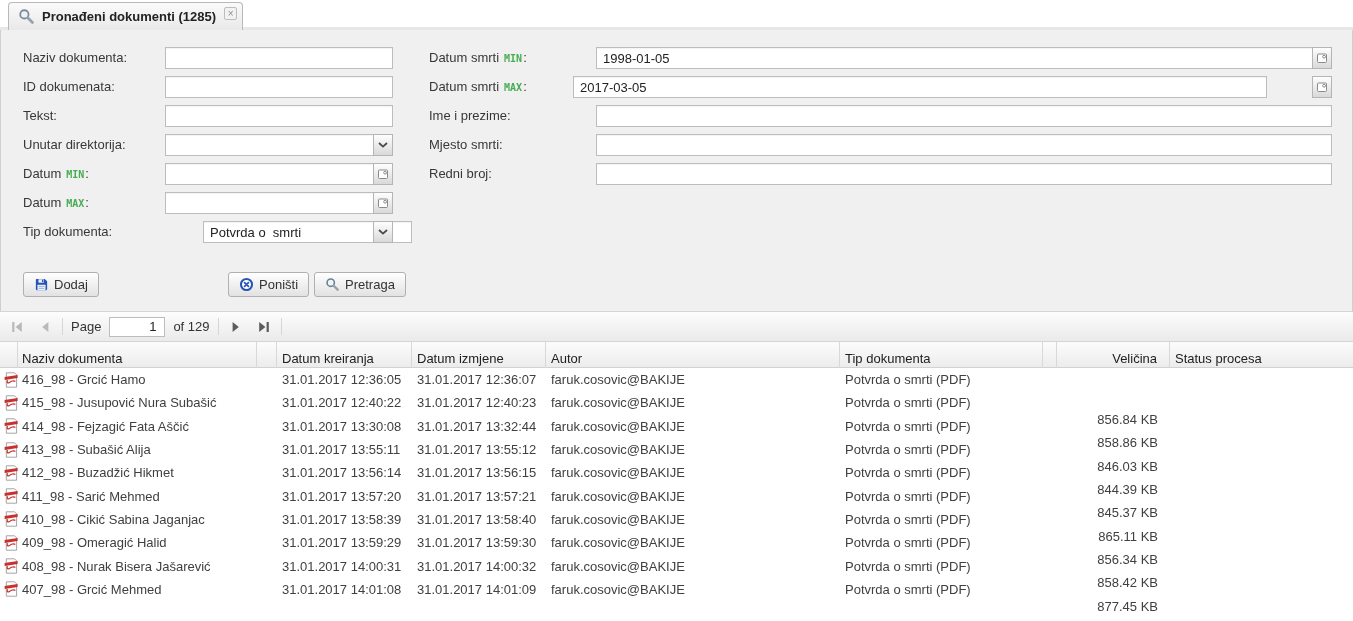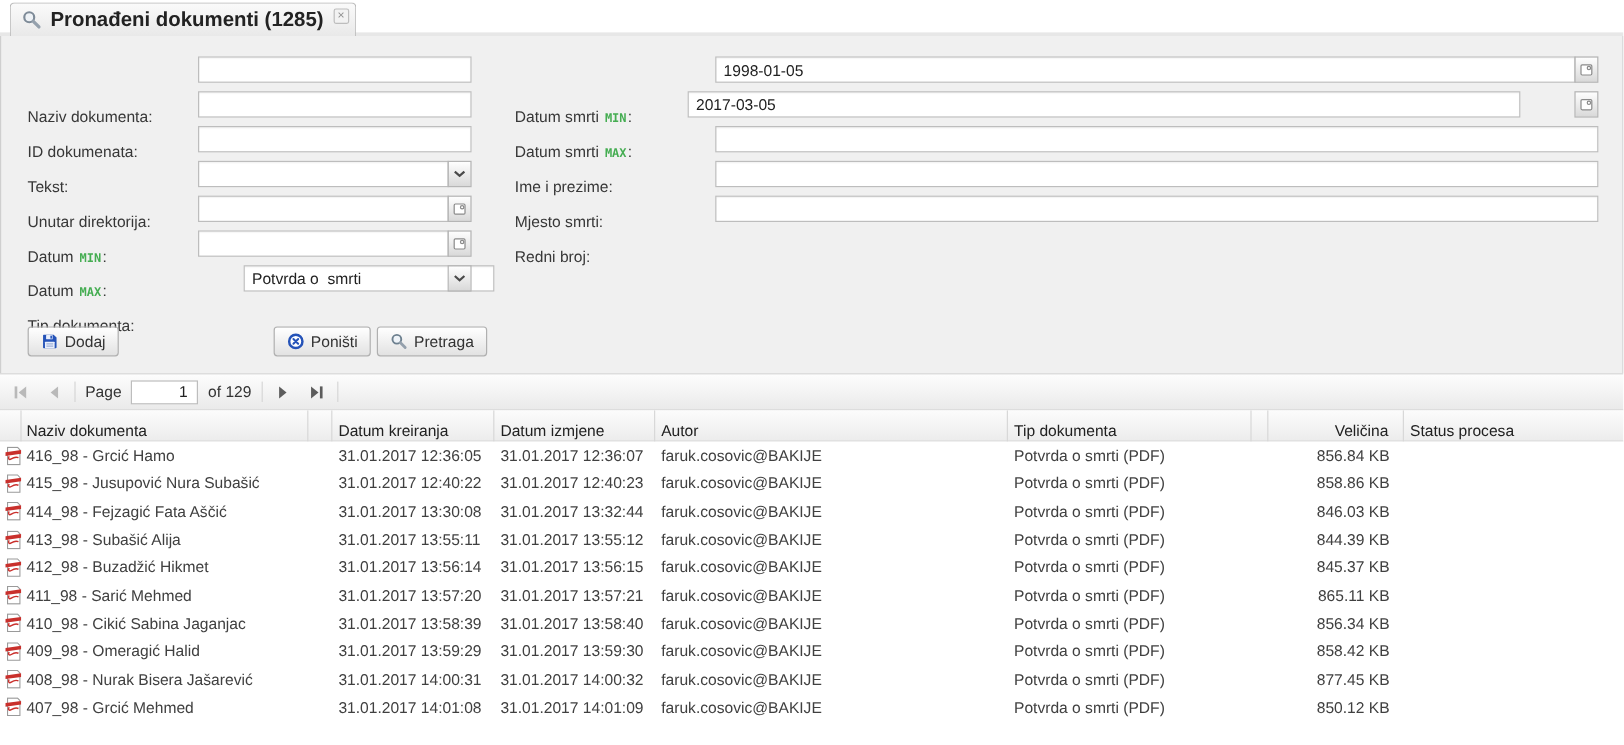--- a/index.html
+++ b/index.html
@@ -10,28 +10,28 @@
   *{box-sizing:border-box;margin:0;padding:0;}
   html,body{background:#fff;}
   body{font-family:"Liberation Sans",sans-serif;font-size:13px;color:#373737;}
   #app{position:relative;width:1353px;height:621px;background:#fff;overflow:hidden;}
 
   
   .tabstrip{position:absolute;left:0;top:0;width:1353px;height:30px;background:#fff;border-bottom:3px solid #e7e7e7;}
   .tab{position:absolute;left:8px;top:2px;height:28px;min-width:225px;display:flex;align-items:center;gap:7px;
        padding:0 26px 0 9px;background:linear-gradient(#fafafa,#e9e9e9);border:1px solid #b9b9b9;border-bottom:none;
        border-radius:4px 4px 0 0;cursor:pointer;}
-  .tab-title{font-weight:bold;font-size:17px;color:#222;white-space:nowrap;}
+  .tab-title{font-weight:bold;font-size:13px;color:#222;white-space:nowrap;}
   .tab-close{position:absolute;right:5px;top:4px;width:13px;height:13px;border:1px solid #bdbdbd;border-radius:2px;
        background:#f2f2f2;color:#8f8f8f;font-size:10px;line-height:11px;text-align:center;cursor:pointer;}
 
   
   .form-panel{position:absolute;left:0;top:30px;width:1353px;height:281px;background:#f0f0f0;
        border-left:1px solid #cfcfcf;border-right:1px solid #cfcfcf;}
-  .flabel{position:absolute;height:22px;line-height:22px;color:#373737;white-space:nowrap;margin-top:40px;}
+  .flabel{position:absolute;height:22px;line-height:22px;color:#373737;white-space:nowrap;}
   .tag{margin:0 1px 0 5px;font-family:"DejaVu Sans Mono",monospace;font-weight:bold;font-size:10px;color:var(--accent-green);}
   .ftext{position:absolute;height:22px;border:1px solid #bdbdbd;background:#fff;padding:0 6px;font-family:"Liberation Sans",sans-serif;
        font-size:13px;color:#222;outline:none;box-shadow:inset 0 1px 1px rgba(0,0,0,0.05);}
   .trigger{position:absolute;width:20px;height:22px;border:1px solid #b5b5b5;background:linear-gradient(#fefefe,#d9d9d9);
        display:flex;align-items:center;justify-content:center;cursor:pointer;}
 
   
   .btn{position:absolute;height:25px;display:flex;align-items:center;gap:5px;padding:0 10px;
        background:linear-gradient(#ffffff,#e2e2e2);border:1px solid #b0b0b0;border-radius:3px;
        font-size:13px;color:#333;cursor:pointer;}
@@ -52,21 +52,21 @@
        border-bottom:1px solid #d2d2d2;}
   .hcell{display:flex;align-items:center;height:26px;padding:16px 5px;border-right:1px solid #d8d8d8;color:#212121;
        white-space:nowrap;overflow:hidden;cursor:pointer;}
   .hcell.right{justify-content:flex-end;padding-right:12px;}
   .hcell.empty{cursor:default;}
   .grid-body{position:absolute;left:0;top:368px;width:1353px;}
   .grid-row{height:23.3px;background:#fff;cursor:pointer;}
   .cell{display:flex;align-items:center;height:23.3px;padding:0 5px;color:#404040;white-space:nowrap;overflow:hidden;}
   .cell.c-icon{padding:0 0 0 3px;}
   .cell.c-name{padding-left:4px;}
-  .cell.right{justify-content:flex-end;padding-right:12px;}
+  .cell.right{justify-content:flex-end;padding-right:12px;margin-top:40px;}
 
   .fill-blue{fill:var(--icon-blue);}
   .stroke-blue{stroke:var(--icon-blue);}
   .fill-red{fill:var(--pdf-red);}
   .stroke-red{stroke:var(--pdf-red);}
 </style>
 </head>
 <body>
 
 <div id="app">

